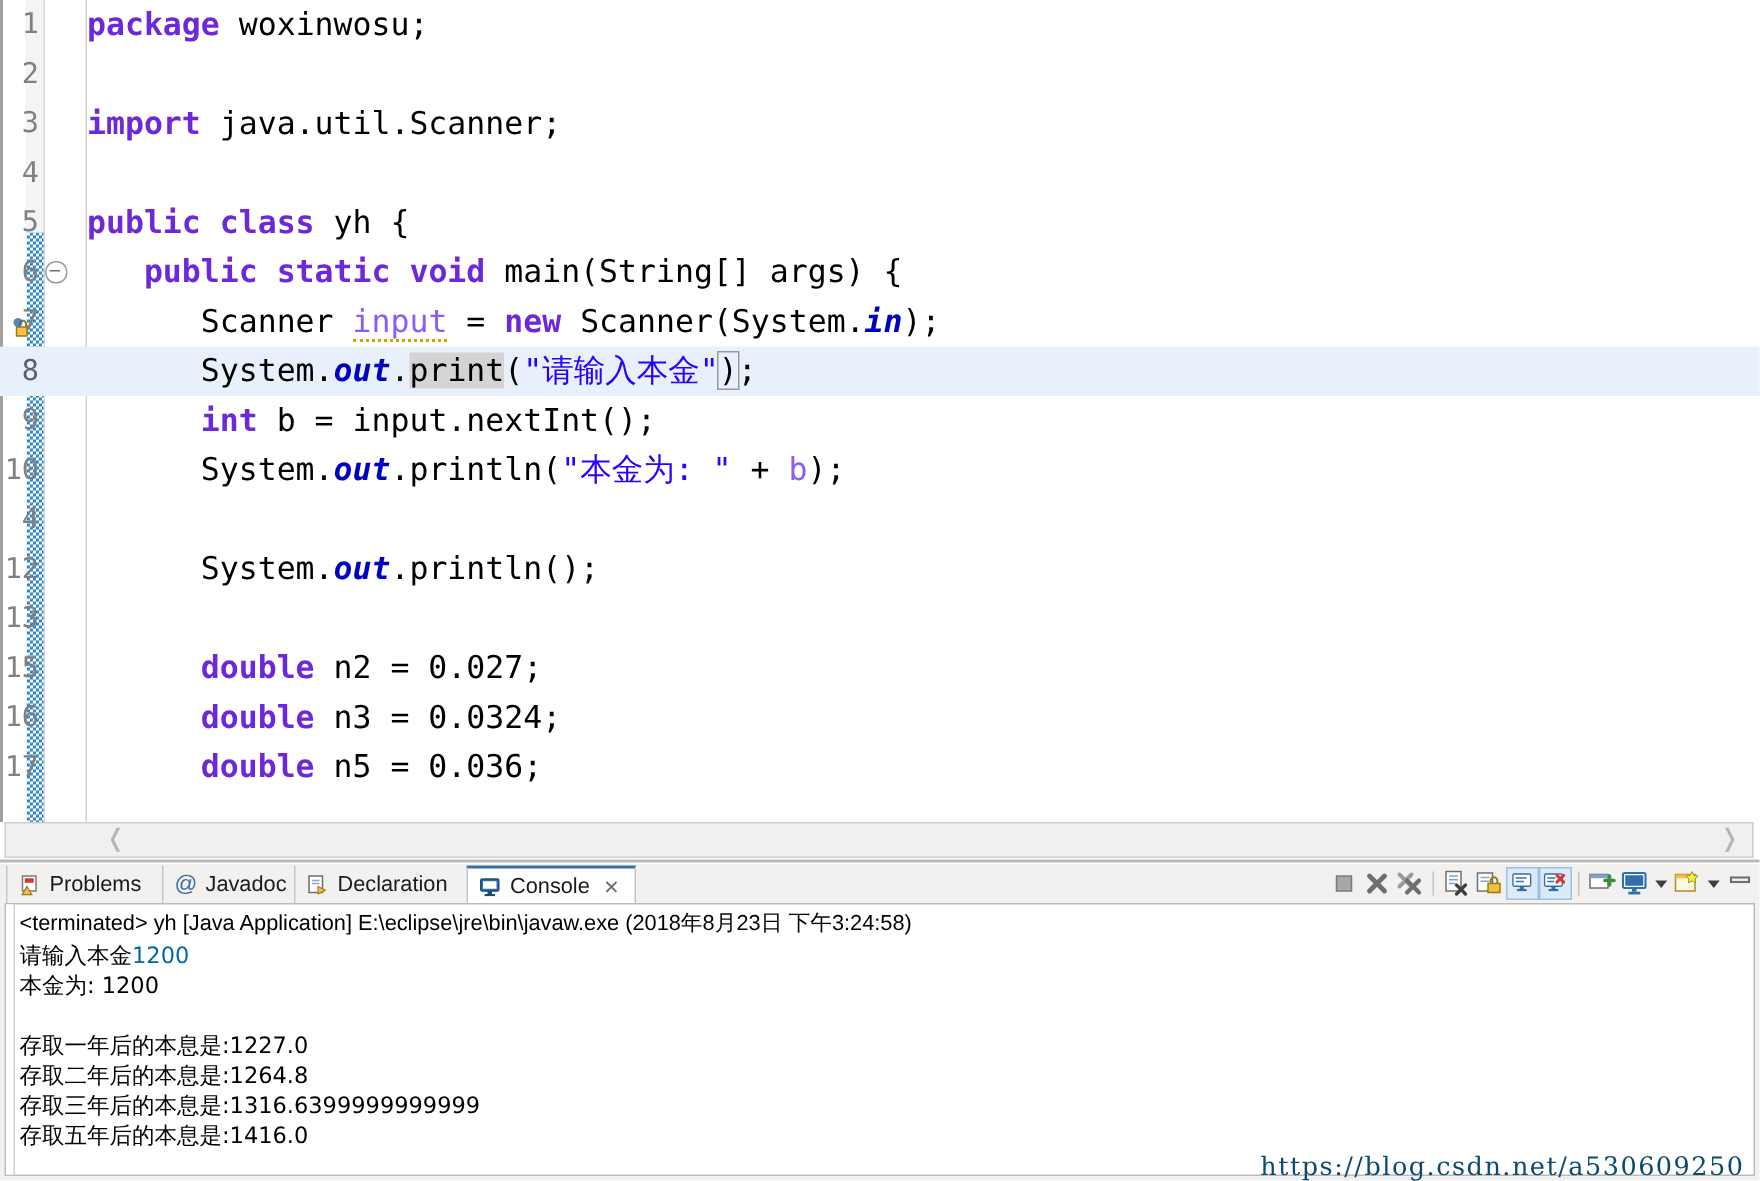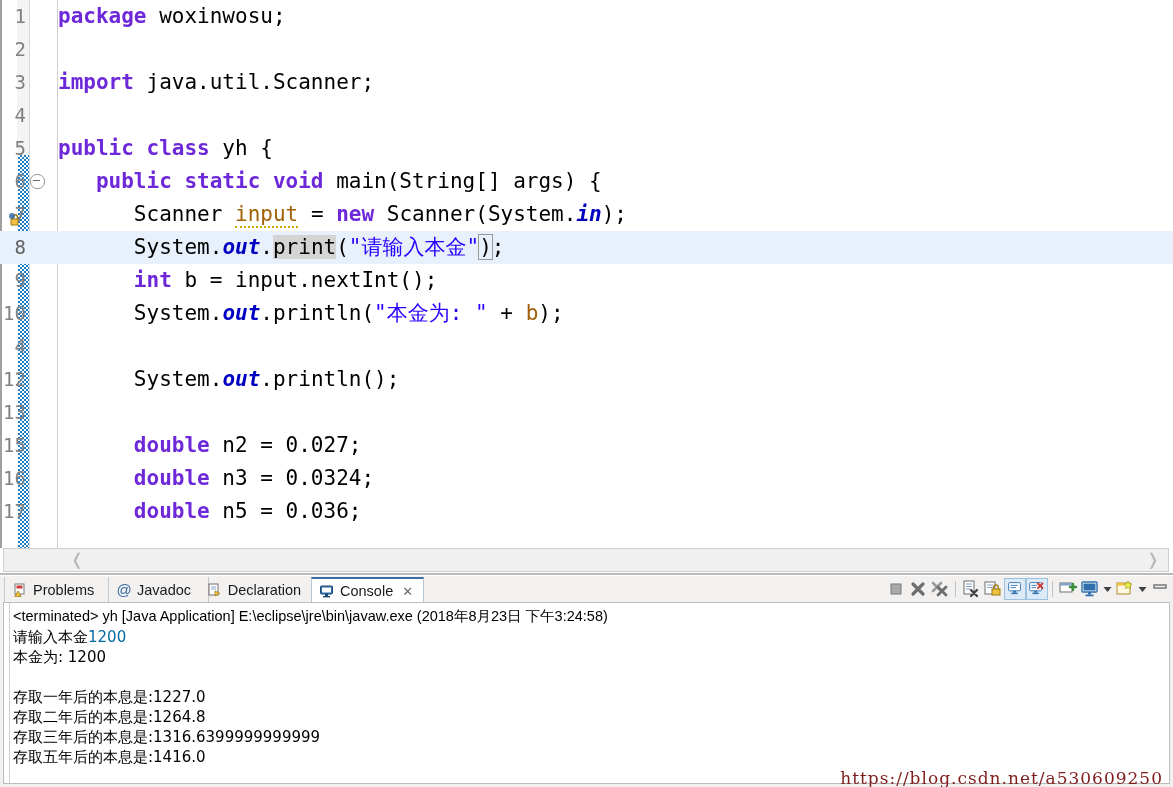--- a/index.html
+++ b/index.html
@@ -31,21 +31,21 @@
   .fold{position:absolute;left:-28px;top:9px;width:13px;height:13px;border:1px solid #9a9a9a;
       border-radius:7px;background:#ffffff;}
   .fold:after{content:"";position:absolute;left:2px;top:5px;width:7px;height:1px;background:#6a6a6a;}
   .warn-icon{position:absolute;left:-50px;top:7px;width:16px;height:16px;}
 
   .code-text{position:relative;font-family:"DejaVu Sans Mono",monospace;font-size:21px;
       color:#000000;white-space:pre;letter-spacing:0px;}
   .kw{color:#6d28d9;font-weight:bold;}
   .str{color:#2a00ff;}
   .fld{color:#0000c0;font-weight:bold;font-style:italic;}
-  .loc{color:#a16207;margin-top:30px;}
+  .loc{color:#8b5cf6;margin-top:30px;}
   .occ{background:#d4d4d4;}
   .sq{border-bottom:2px dotted #c8a900;}
   .brk{outline:1px solid #9a9a9a;}
 
   
   #editor-hscroll{position:absolute;left:3px;top:548px;width:1166px;height:24px;background:#f0f0f0;
       border:1px solid #cfcfcf;box-sizing:border-box;}
   #hscroll-left,#hscroll-right{position:absolute;top:0;width:22px;height:22px;color:#b5b5b5;
       font-size:16px;text-align:center;line-height:22px;font-family:"Liberation Sans",sans-serif;}
   #hscroll-left{left:62px;}
@@ -76,21 +76,21 @@
       border-right:1px solid #cfcfcf;background:#ffffff;}
   #console-text{position:absolute;left:9px;top:2px;right:4px;
       font-family:"DejaVu Sans Mono",monospace;font-size:14.5px;color:#000000;}
   .cline{height:20px;line-height:20px;white-space:pre;}
   .cline.header{font-family:"Liberation Sans",sans-serif;font-size:14.5px;height:22px;line-height:22px;}
   .cline.cjk{font-family:"DejaVu Sans",sans-serif;font-size:15px;}
   .inp{color:#0369a1;}
   .cspacer{height:20px;}
 
   #watermark{position:absolute;right:6px;top:165px;font-family:"DejaVu Serif",serif;font-size:17px;
-      color:#7f1d1d;letter-spacing:1px;white-space:nowrap;}
+      color:#0c4a6e;letter-spacing:1px;white-space:nowrap;}
 </style>
 </head>
 <body>
 
 <div id="editor-pane">
 
   <div class="ruler-strip" id="editor-left-border"></div>
   <div class="ruler-strip" id="editor-annotation-ruler"></div>
   <div class="ruler-strip" id="editor-change-ruler"></div>
   <div id="editor-change-bar"></div>
@@ -211,21 +211,21 @@
         </svg>
       </span>
       <span>Problems</span>
     </div>
 
     <div class="vtab inactive" style="left:108px;width:88px;">
       <span class="tab-ico" style="color:#3a6ea5;font-size:15px;text-align:center;line-height:16px;">@</span>
       <span>Javadoc</span>
     </div>
 
-    <div class="vtab inactive" style="left:208px;width:91px;justify-content:center;">
+    <div class="vtab inactive" style="left:196px;width:91px;">
       <span class="tab-ico">
         <svg width="16" height="16" viewBox="0 0 16 16">
           <rect x="2" y="2" width="9" height="11" fill="#ffffff" stroke="#6f6f6f"></rect>
           <line x1="4" y1="5" x2="9" y2="5" stroke="#8aa7c4"></line>
           <line x1="4" y1="7" x2="9" y2="7" stroke="#8aa7c4"></line>
           <path d="M8 9 l5 2.5 l-5 2.5 z" fill="#f0c040" stroke="#9a7a12" stroke-width="0.7"></path>
         </svg>
       </span>
       <span>Declaration</span>
     </div>

